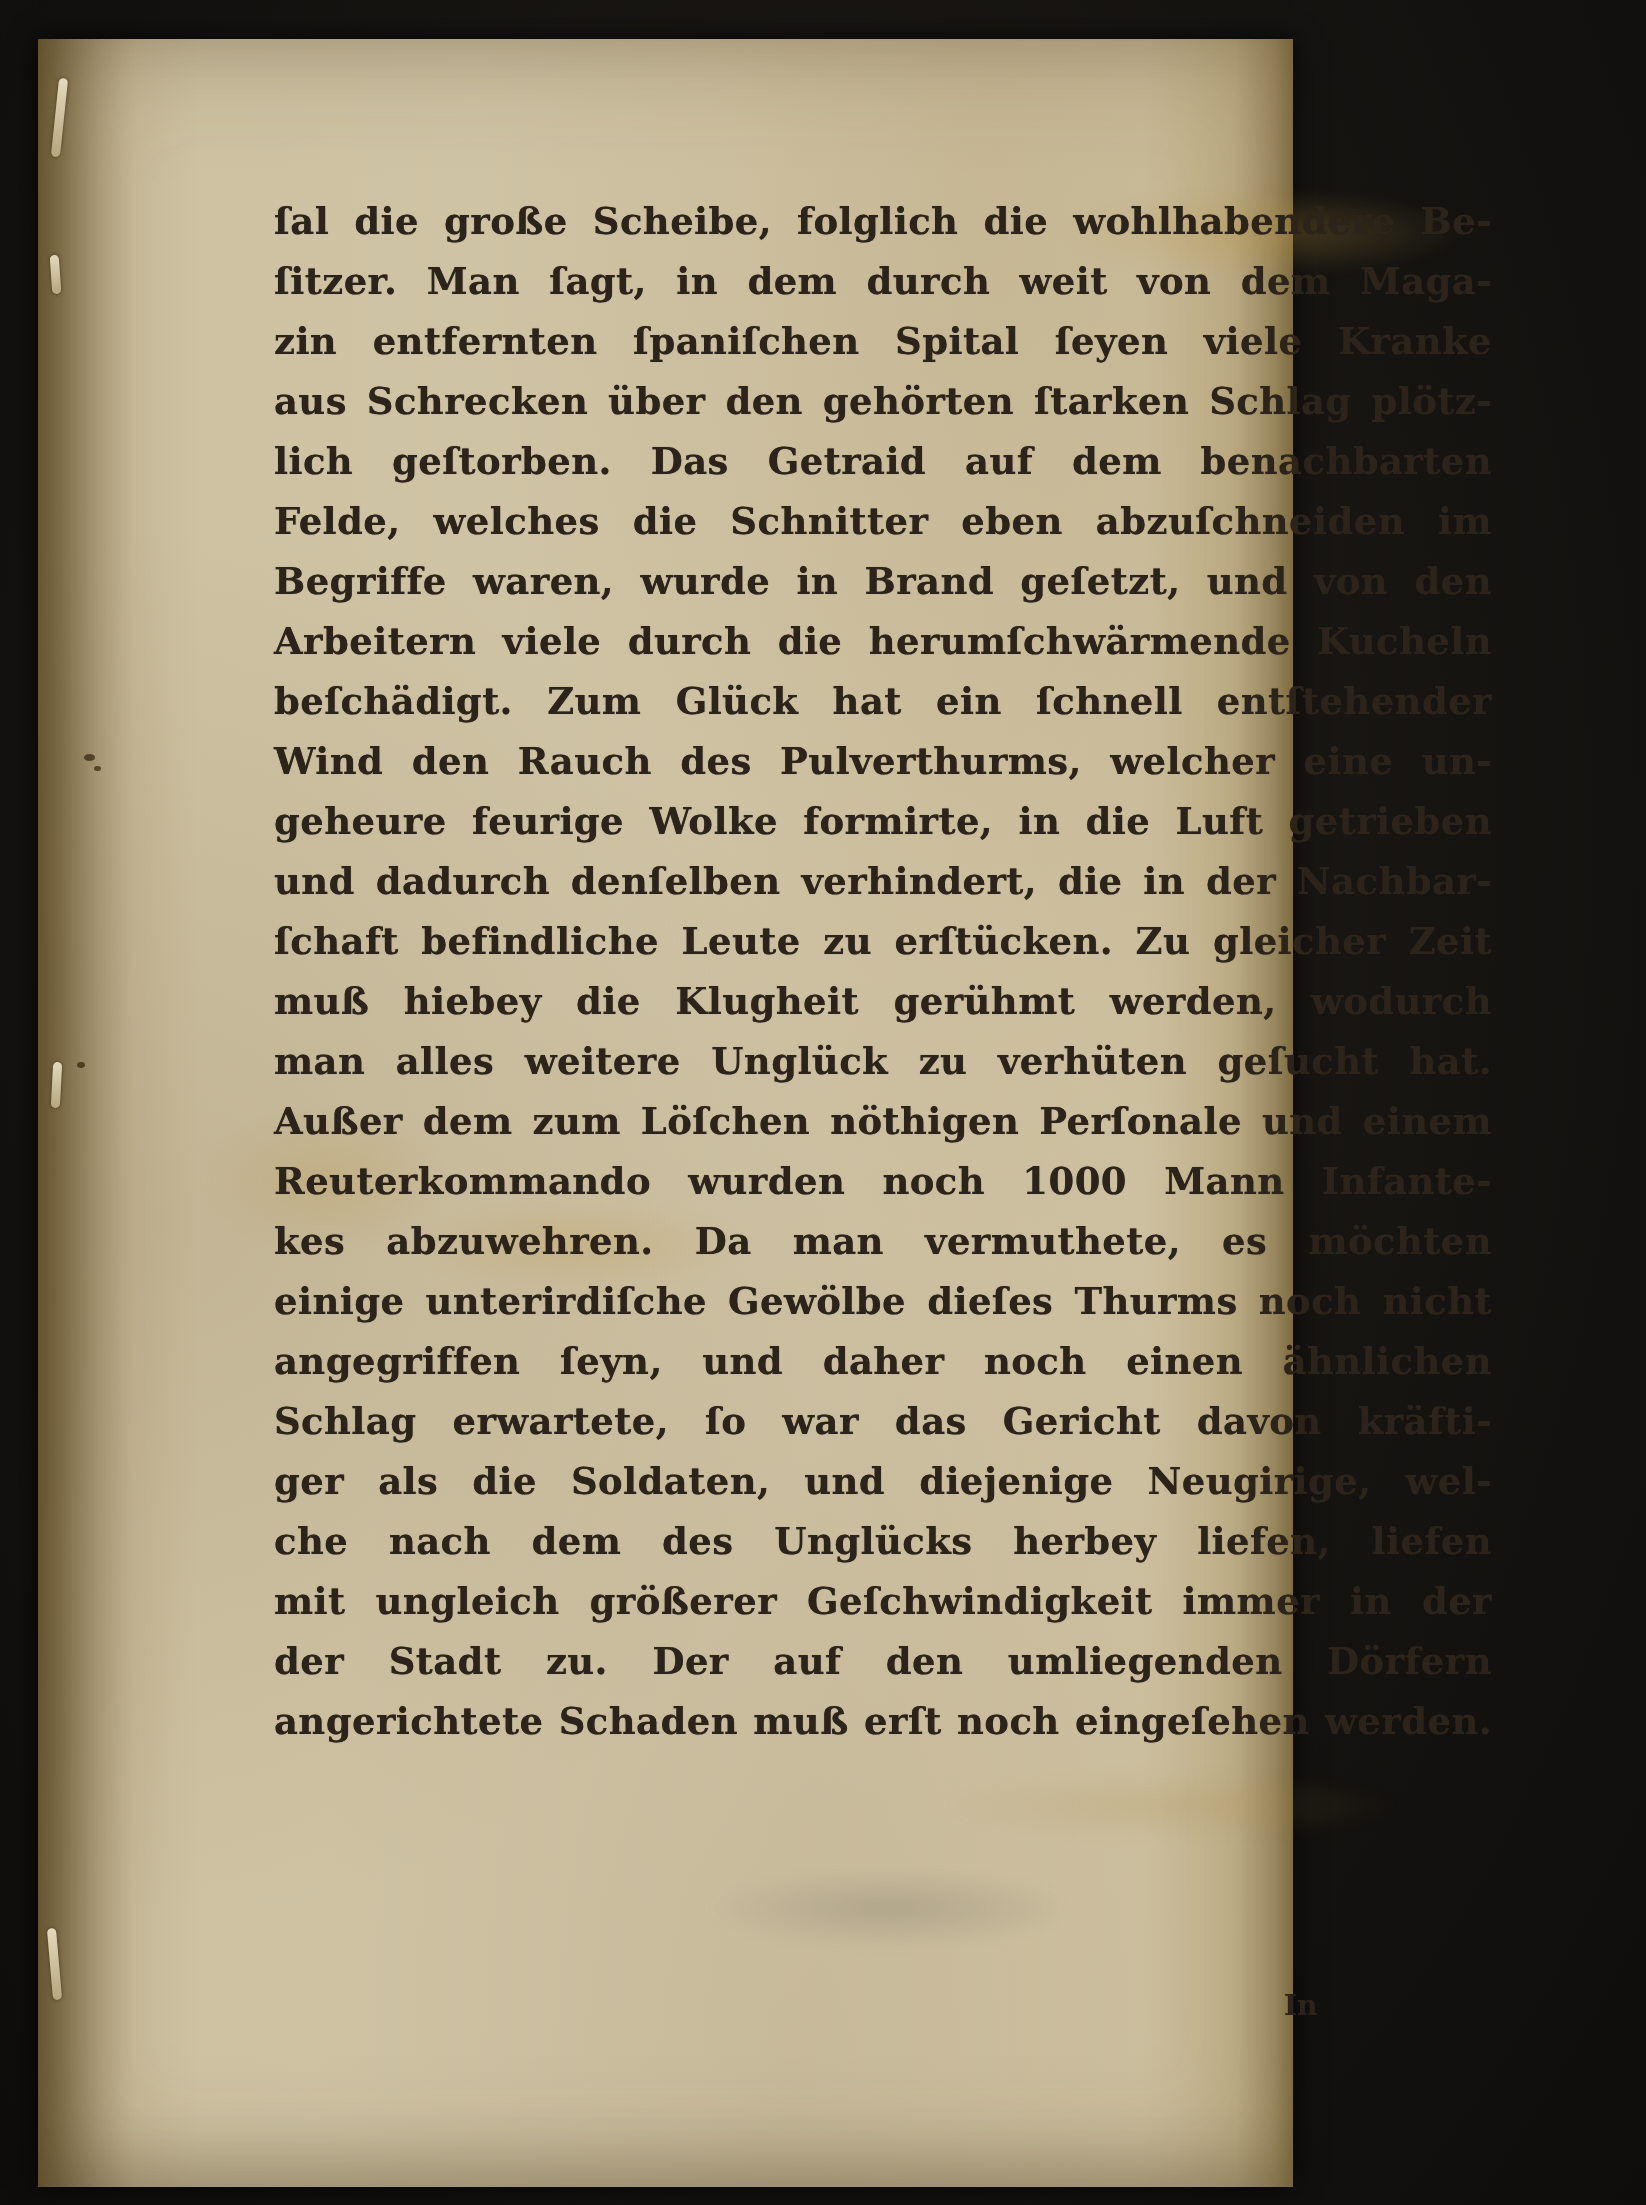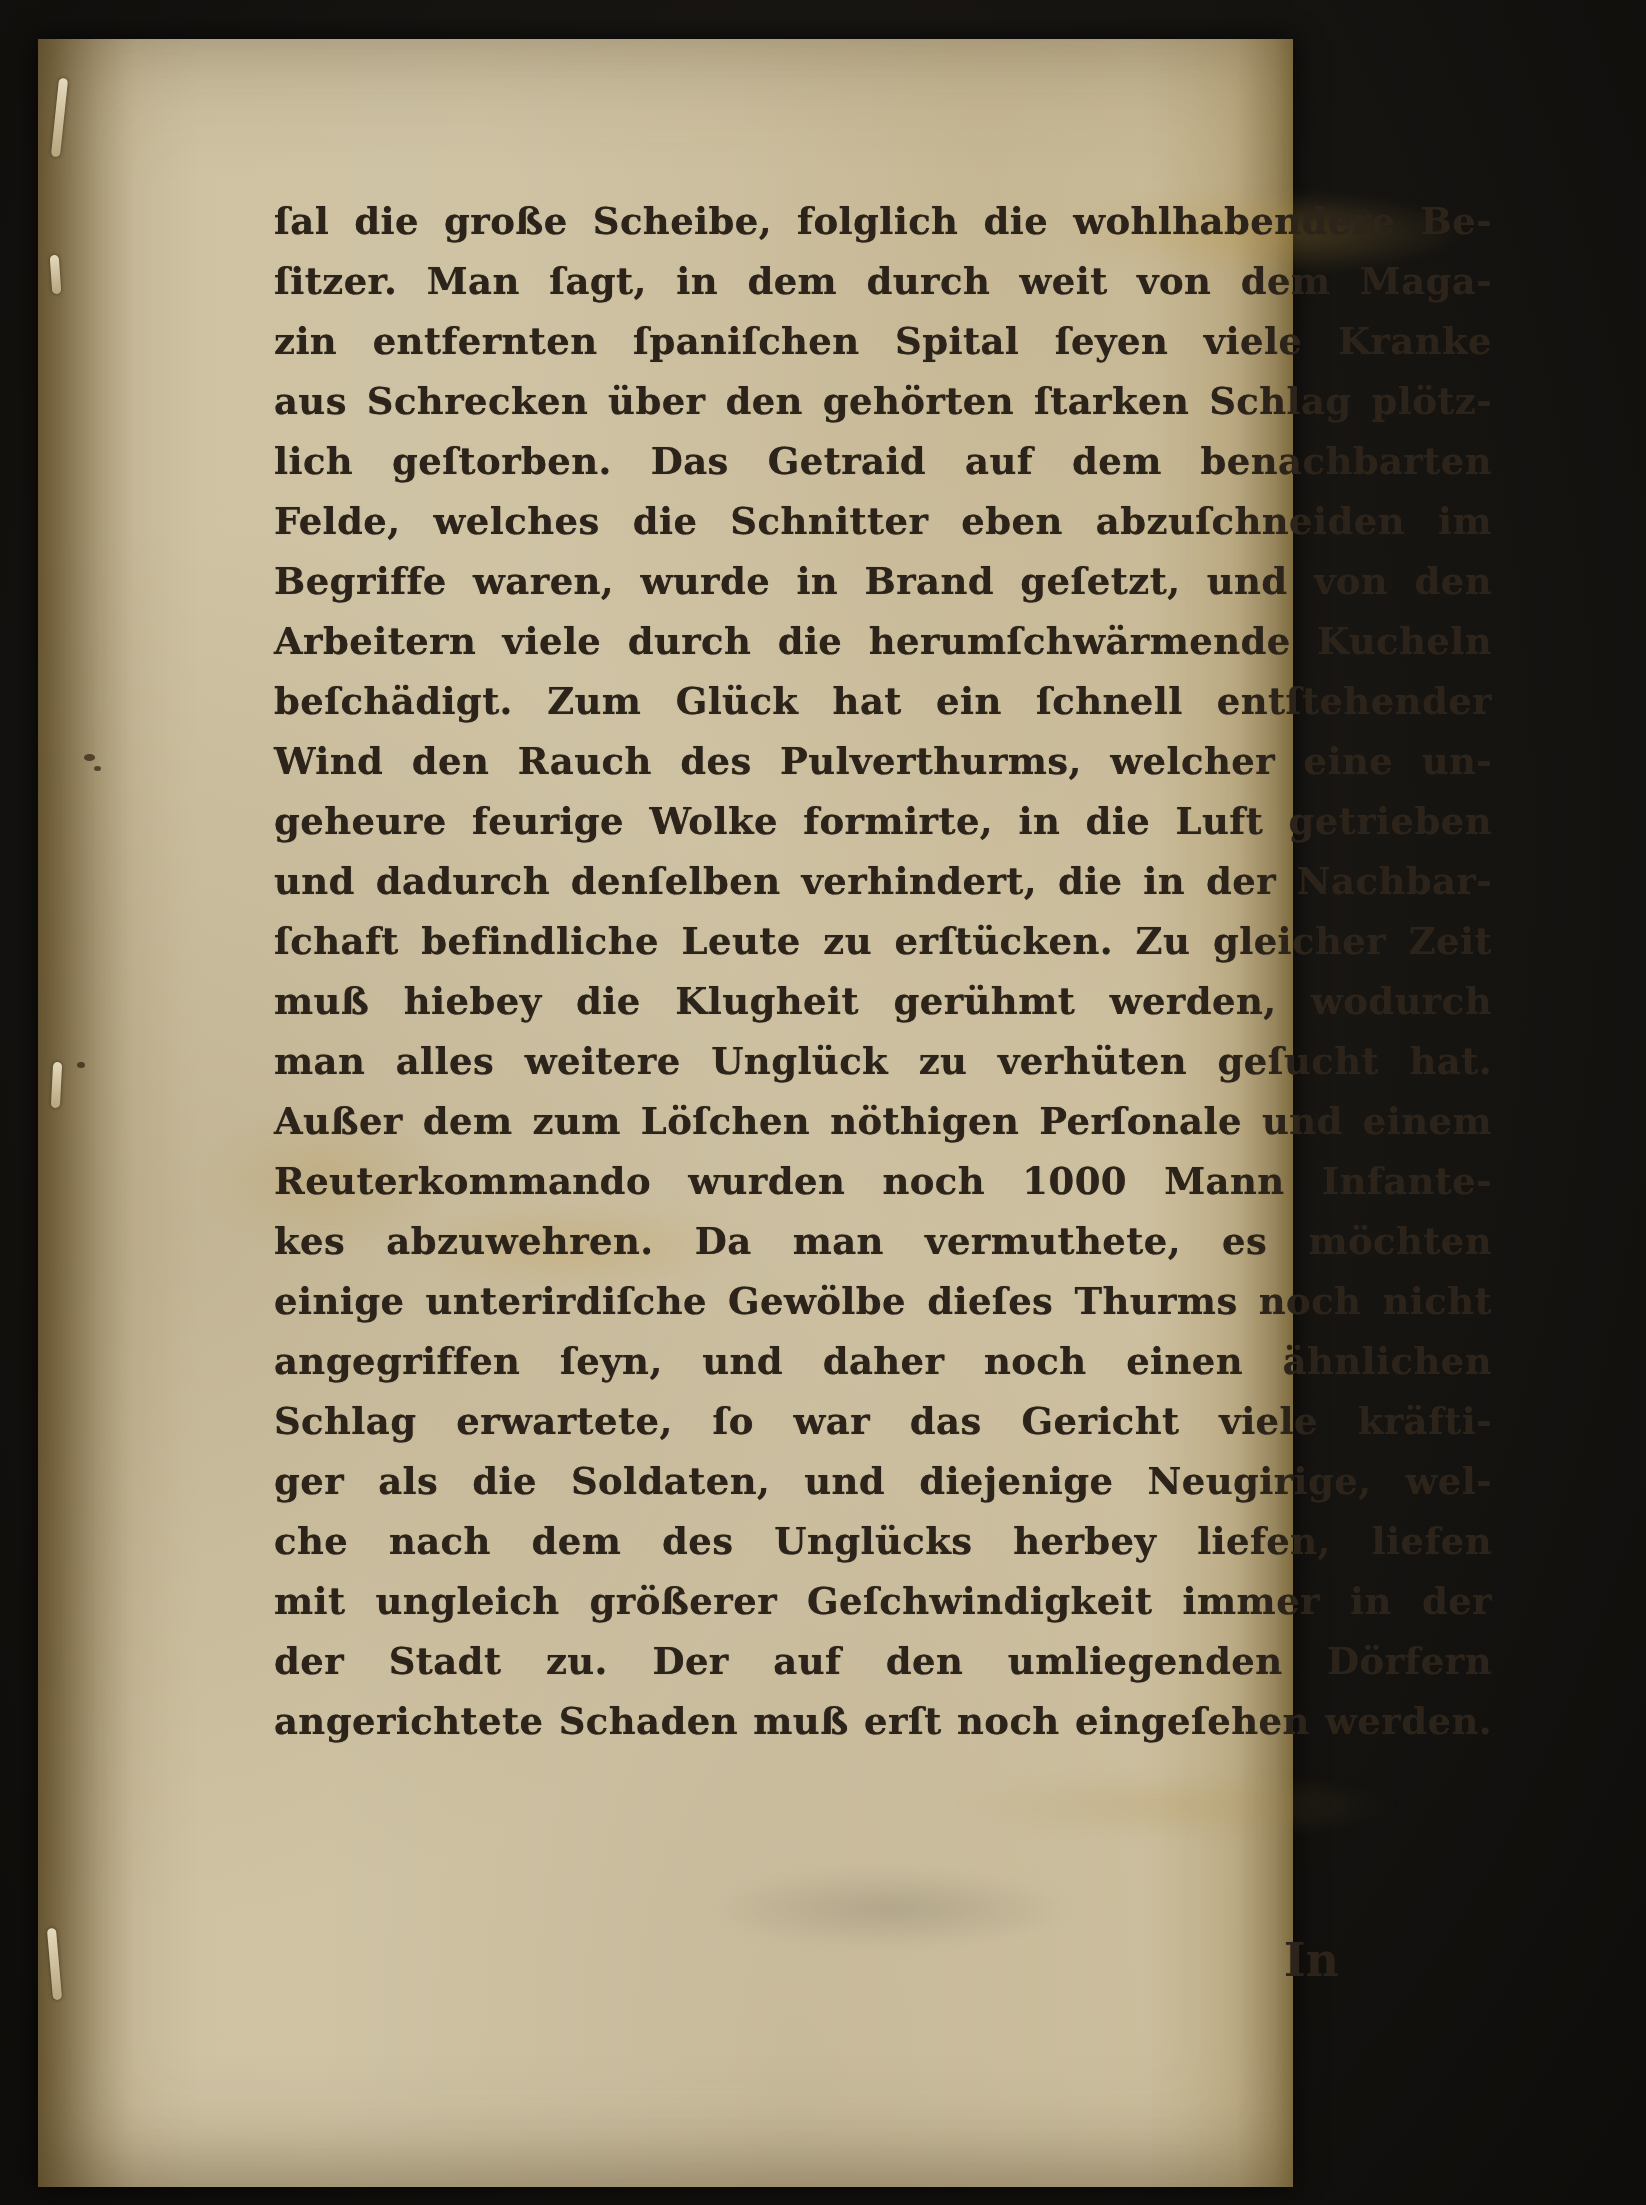--- a/index.html
+++ b/index.html
@@ -58,22 +58,22 @@
     color: #2c241a;
     text-align: justify;
     text-align-last: justify;
     letter-spacing: 0.4px;
     white-space: nowrap;
     text-shadow: 0 0 0.7px rgba(44,36,26,0.65);
   }
   .catchword {
     position: absolute;
     left: 1246px;
-    top: 1894px;
-    font-size: 46px;
+    top: 1950px;
+    font-size: 28px;
     font-weight: 700;
     color: #2c241a;
     text-shadow: 0 0 0.7px rgba(44,36,26,0.65);
   }
   .stain {
     position: absolute;
     border-radius: 50%;
     pointer-events: none;
     filter: blur(5.2px);
   }
@@ -154,21 +154,21 @@
       <p class="line">geheure feurige Wolke formirte, in die Luft getrieben</p>
       <p class="line">und dadurch denſelben verhindert, die in der Nachbar-</p>
       <p class="line">ſchaft befindliche Leute zu erſtücken. Zu gleicher Zeit</p>
       <p class="line">muß hiebey die Klugheit gerühmt werden, wodurch</p>
       <p class="line">man alles weitere Unglück zu verhüten geſucht hat.</p>
       <p class="line">Außer dem zum Löſchen nöthigen Perſonale und einem</p>
       <p class="line">Reuterkommando wurden noch 1000 Mann Infante-</p>
       <p class="line">kes abzuwehren. Da man vermuthete, es möchten</p>
       <p class="line">einige unterirdiſche Gewölbe dieſes Thurms noch nicht</p>
       <p class="line">angegriffen ſeyn, und daher noch einen ähnlichen</p>
-      <p class="line">Schlag erwartete, ſo war das Gericht viele kräfti-</p>
+      <p class="line">Schlag erwartete, ſo war das Gericht davon kräfti-</p>
       <p class="line">ger als die Soldaten, und diejenige Neugirige, wel-</p>
       <p class="line">che nach dem des Unglücks herbey liefen, liefen</p>
       <p class="line">mit ungleich größerer Geſchwindigkeit immer in der</p>
       <p class="line">der Stadt zu. Der auf den umliegenden Dörfern</p>
       <p class="line">angerichtete Schaden muß erſt noch eingeſehen werden.</p>
     </div>
 
   <div class="catchword">In</div>
 </div>
 

